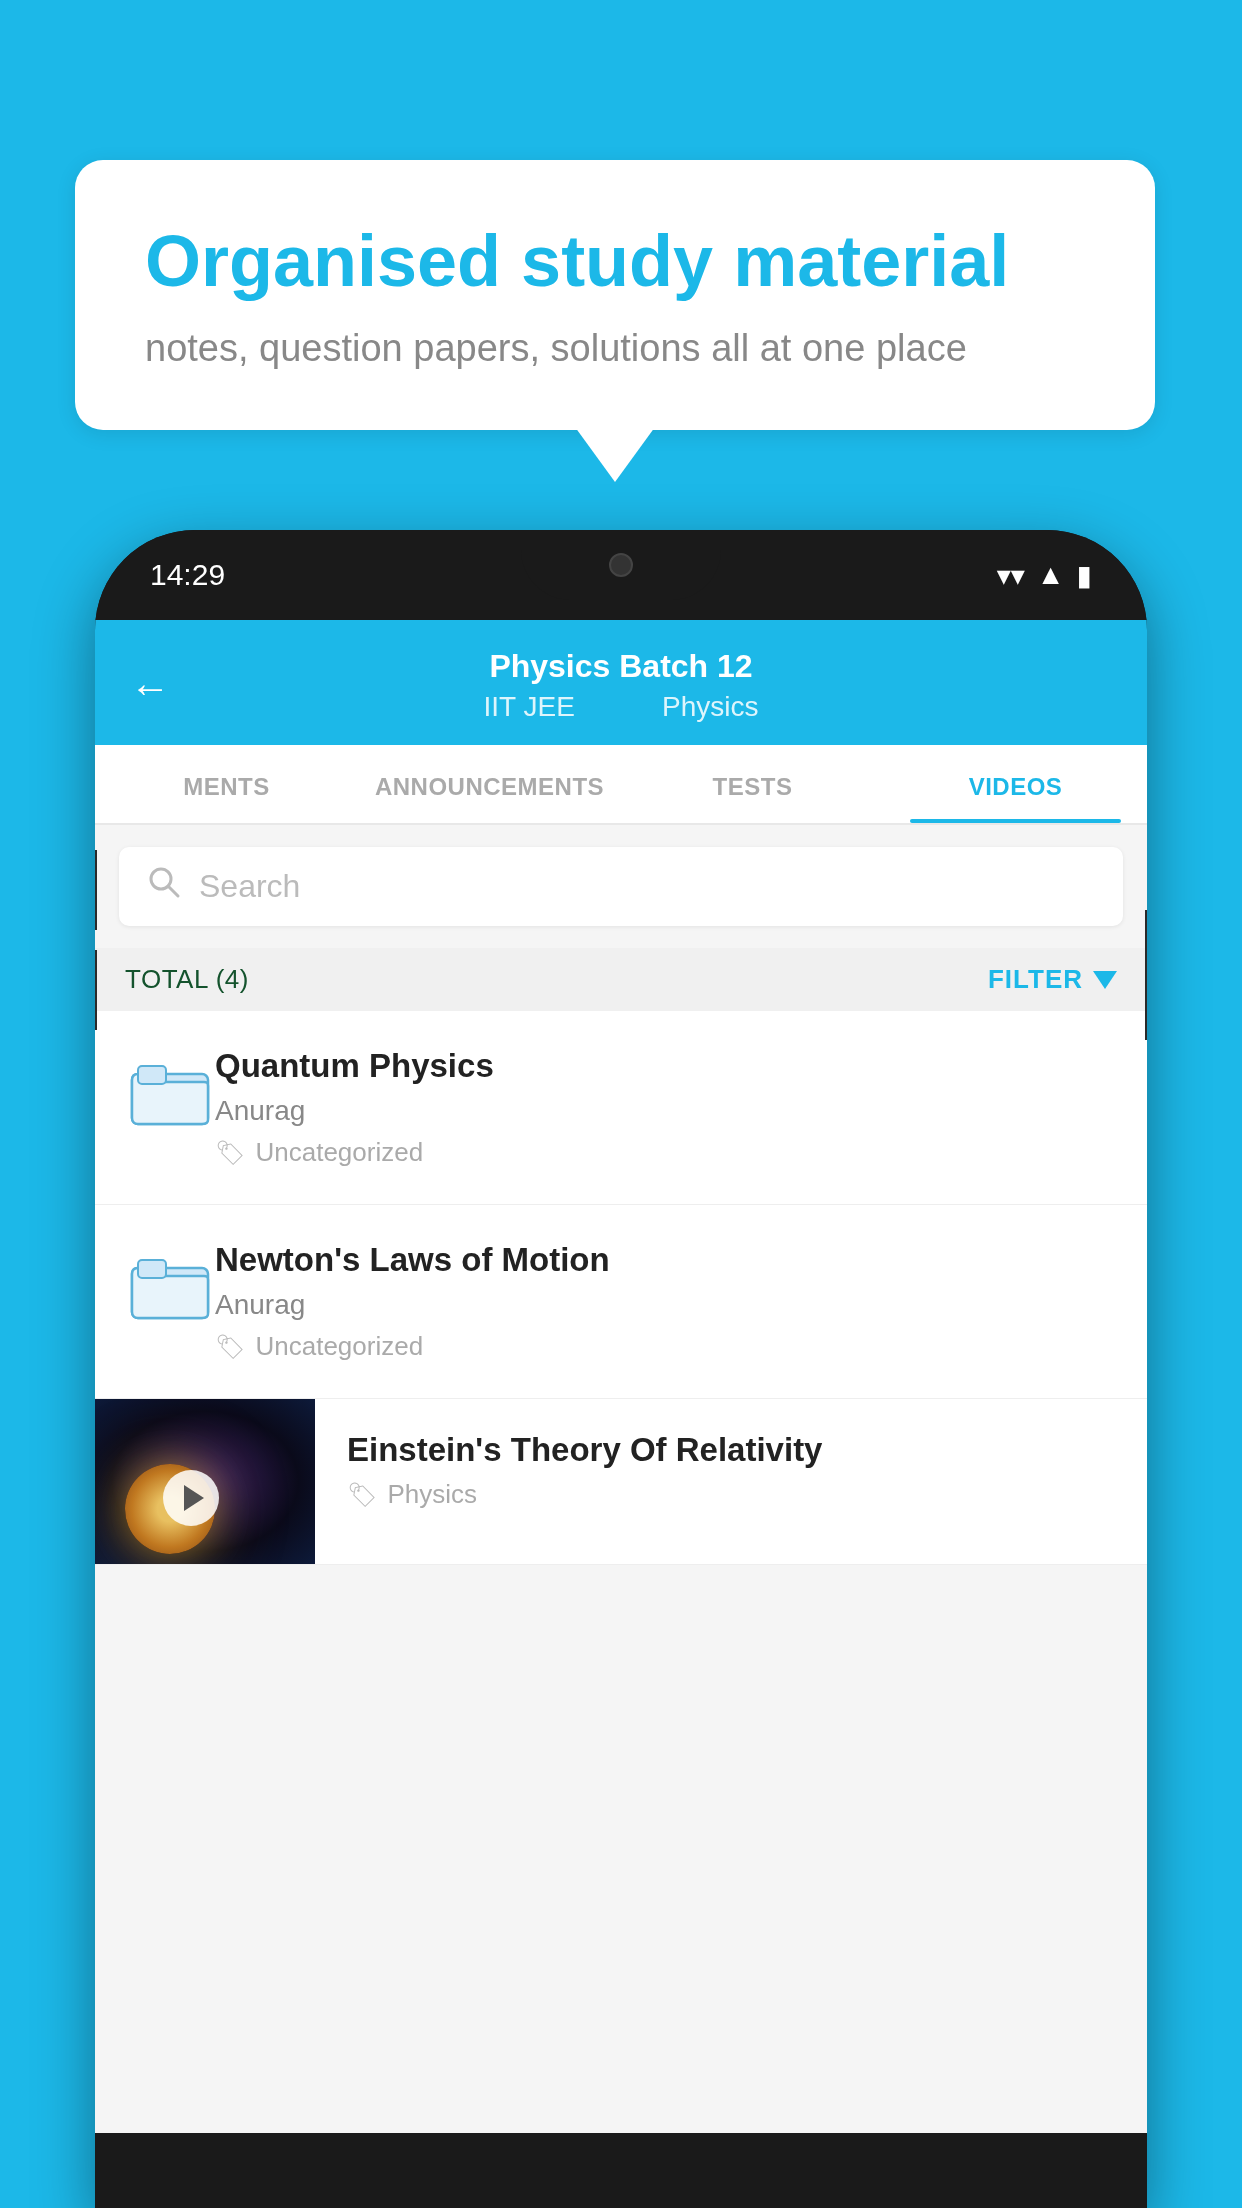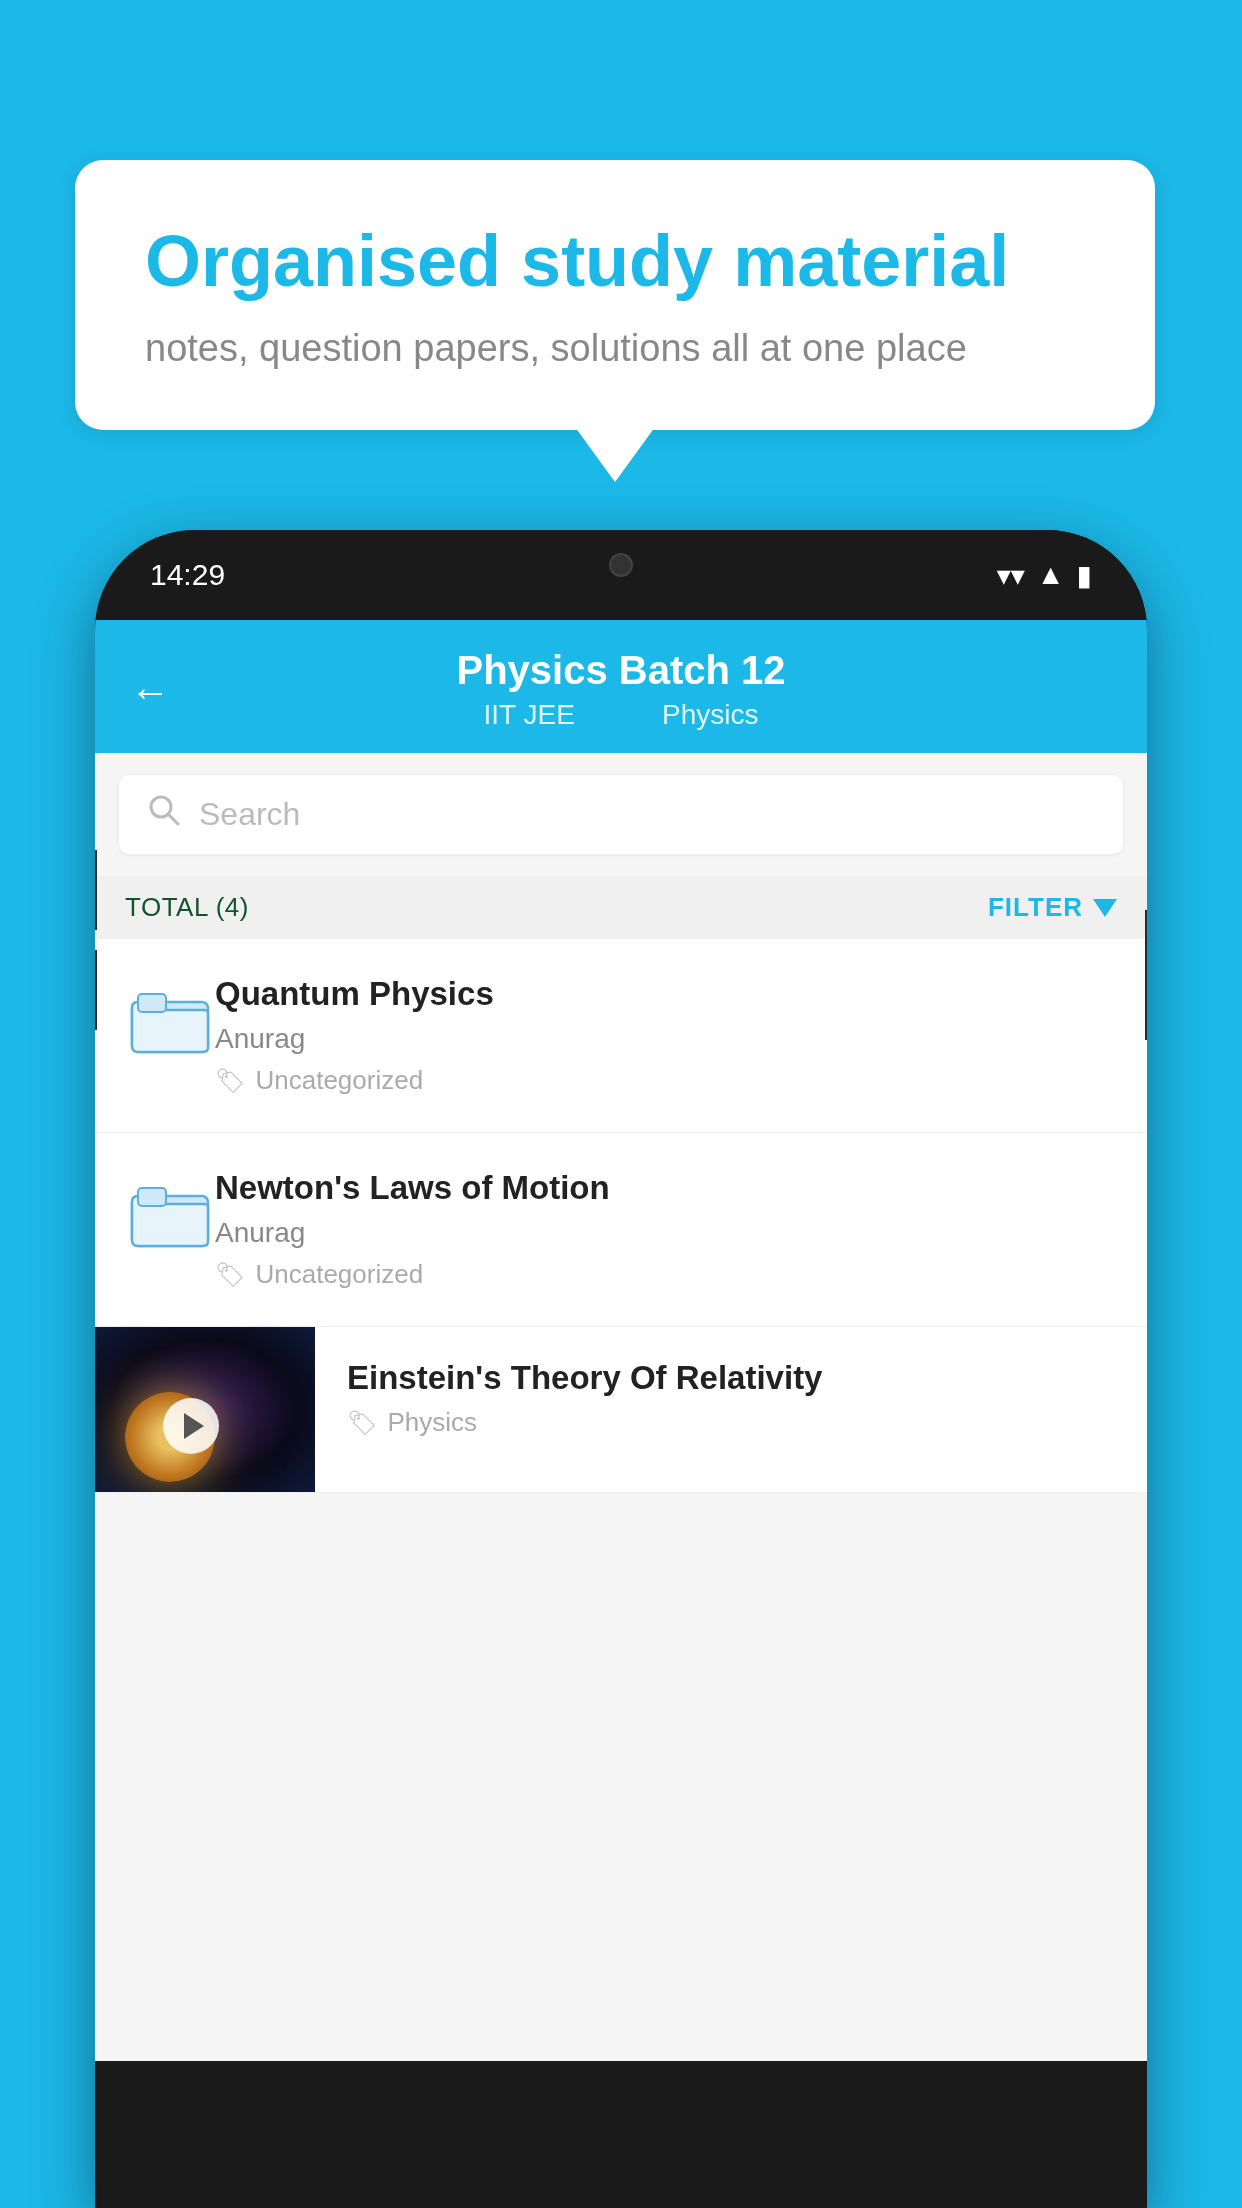--- a/index.html
+++ b/index.html
@@ -129,21 +129,21 @@
       position: absolute;
       left: 35px;
       top: 50%;
       transform: translateY(-50%);
       color: white;
       font-size: 40px;
       font-weight: 300;
     }
 
     .app-title {
-      font-size: 40px;
+      font-size: 32px;
       font-weight: 700;
       color: white;
       margin-bottom: 6px;
     }
 
     .app-subtitle {
       font-size: 28px;
       color: rgba(255,255,255,0.85);
     }
 
@@ -449,20 +449,34 @@
   <div class="app-header">
     <div class="back-btn">←</div>
     <div class="app-title">Physics Batch 12</div>
     <div class="app-subtitle">
       <span>IIT JEE</span>
       <span>&nbsp;&nbsp;</span>
       <span>Physics</span>
     </div>
   </div>
 
+  <div class="tabs-bar">
+    <div class="tab-item">
+      <span>MENTS</span>
+    </div>
+    <div class="tab-item">
+      <span>ANNOUNCEMENTS</span>
+    </div>
+    <div class="tab-item">
+      <span>TESTS</span>
+    </div>
+    <div class="tab-item active">
+      <span>VIDEOS</span>
+    </div>
+  </div>
 
   <div class="screen-body">
 
     <div class="search-bar">
       <div class="search-icon-wrap">
         <svg width="34" height="34" viewBox="0 0 34 34" fill="none">
           <circle cx="14" cy="14" r="10" stroke="#bbb" stroke-width="3"></circle>
           <line x1="21" y1="21" x2="31" y2="31" stroke="#bbb" stroke-width="3" stroke-linecap="round"></line>
         </svg>
       </div>

